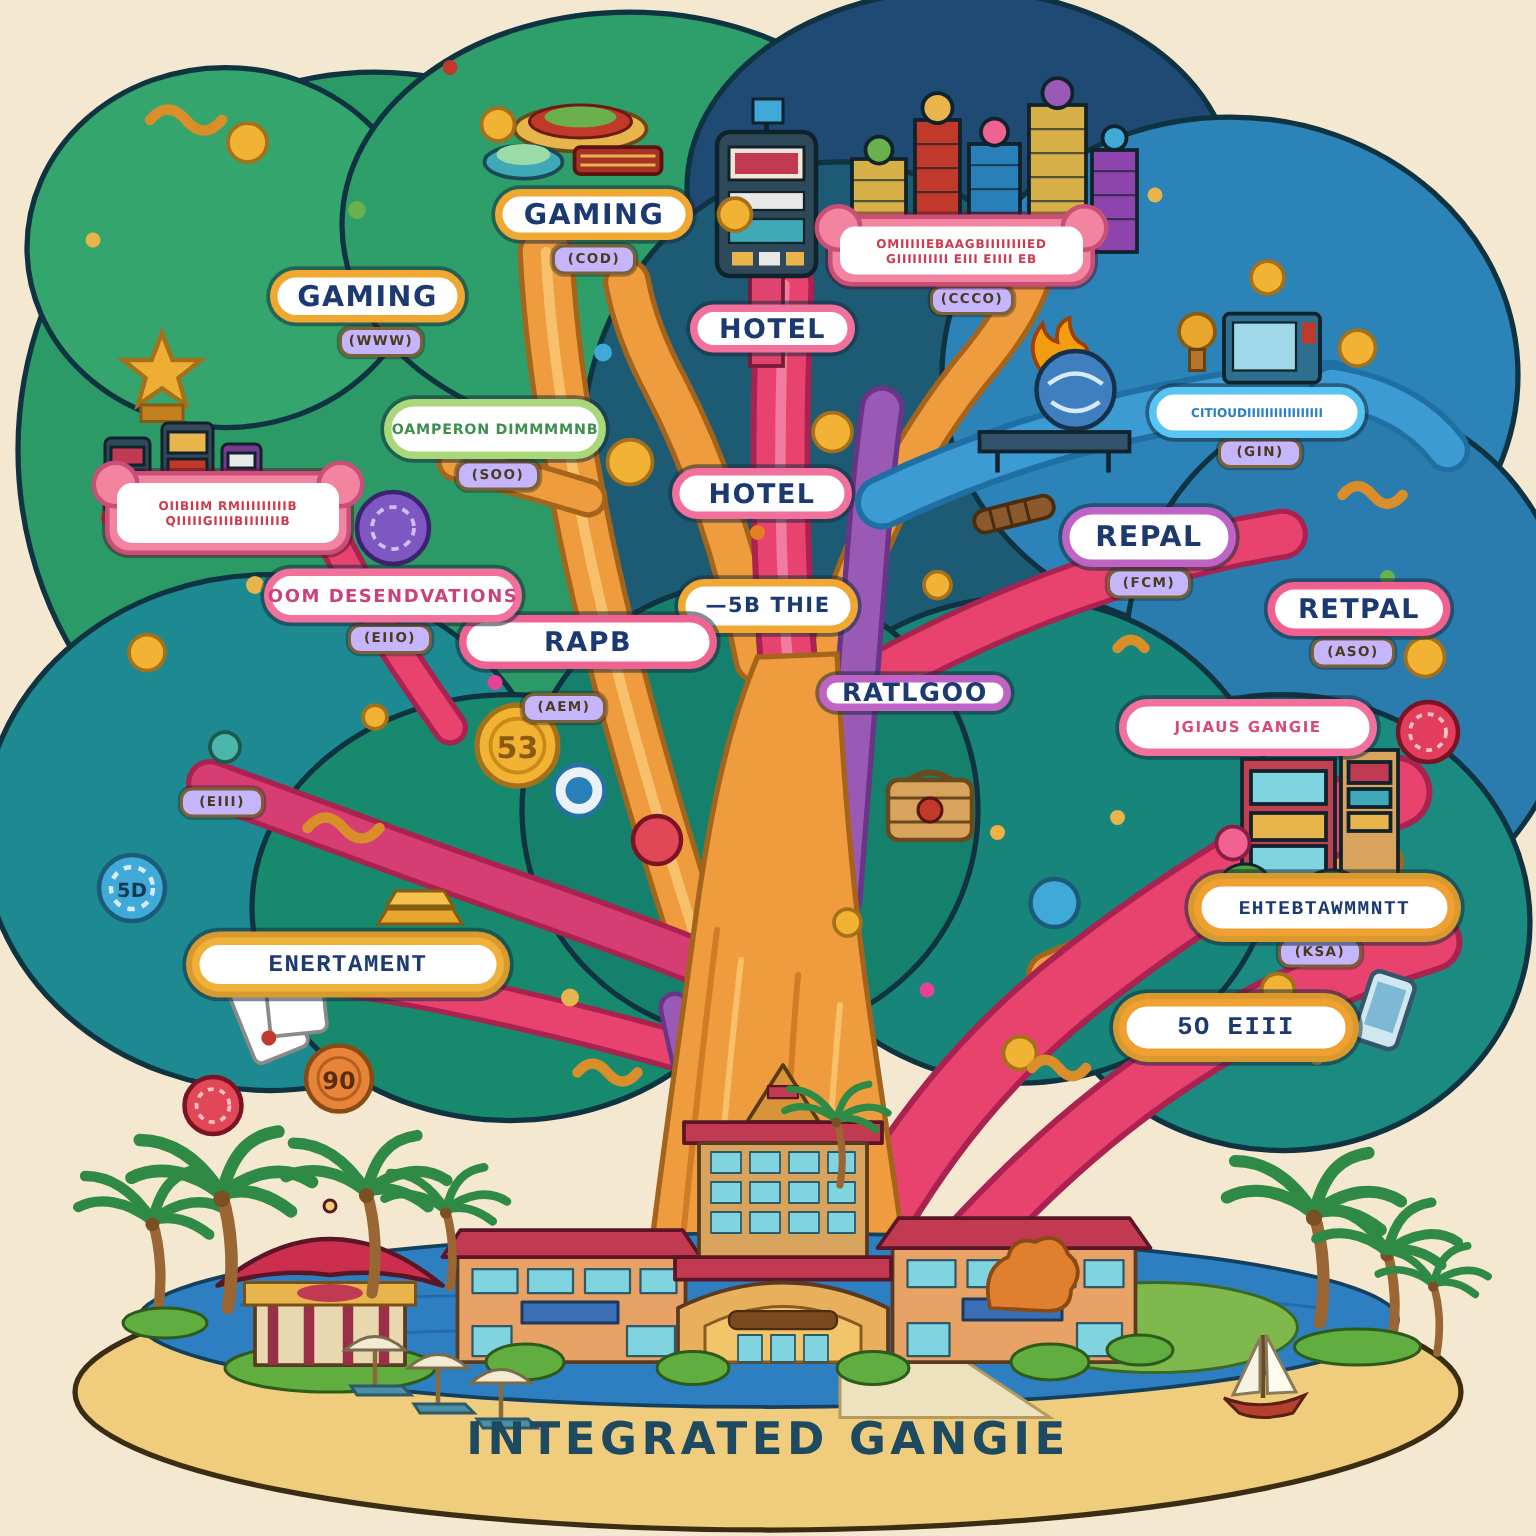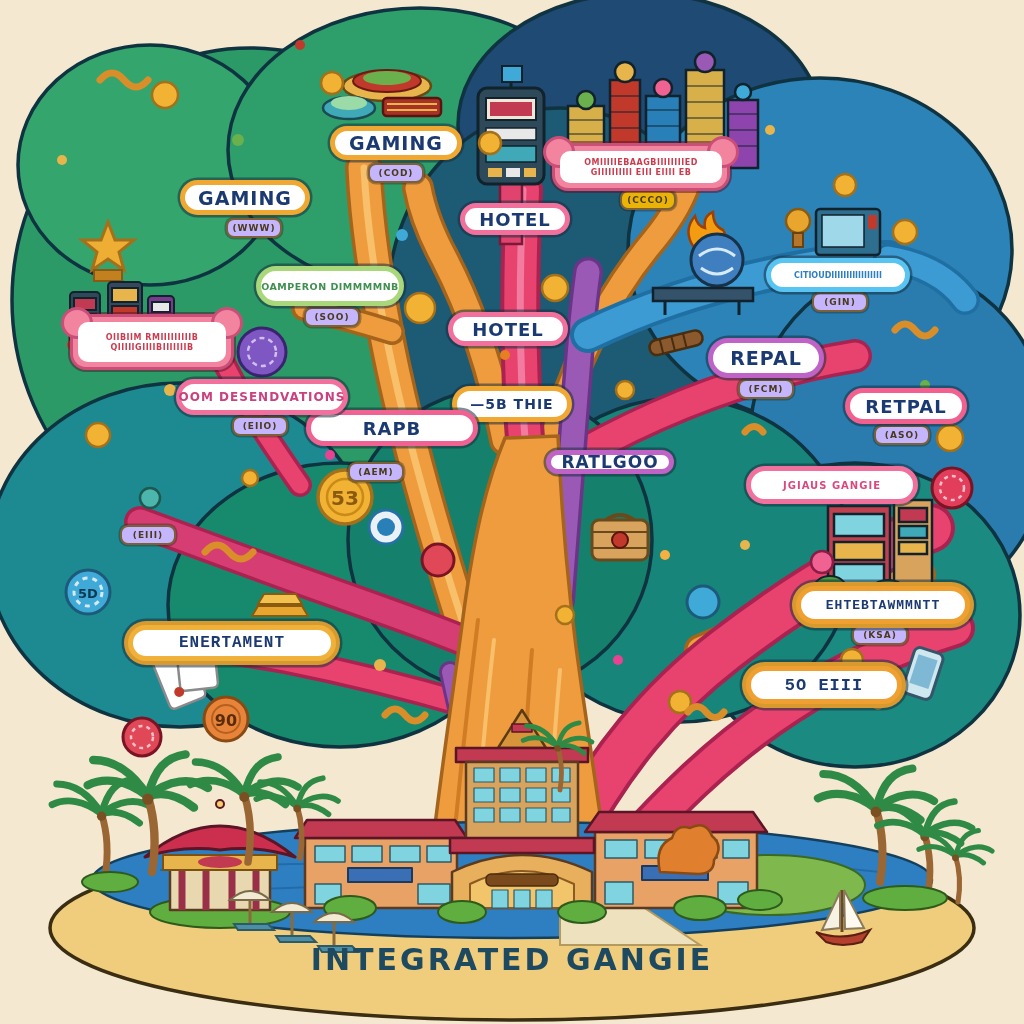--- a/index.html
+++ b/index.html
@@ -470,21 +470,21 @@
   </div>
   <div class="banner" style="left:552px;top:143px;width:178px;height:48px">
     <div class="inner" style="font-size:8px">
       <span>OMIIIIIEBAAGBIIIIIIIIED</span>
       <span>GIIIIIIIIII EIII EIIII EB</span>
     </div>
   </div>
 
   <div class="tag" style="left:368px;top:163px">(COD)</div>
   <div class="tag" style="left:226px;top:218px">(WWW)</div>
-  <div class="tag" style="left:620px;top:190px;background:#eab308">(CCCO)</div>
+  <div class="tag" style="left:620px;top:190px;background:#c4b5fd">(CCCO)</div>
   <div class="tag" style="left:304px;top:307px">(SOO)</div>
   <div class="tag" style="left:232px;top:416px">(EIIO)</div>
   <div class="tag" style="left:348px;top:462px">(AEM)</div>
   <div class="tag" style="left:738px;top:379px">(FCM)</div>
   <div class="tag" style="left:812px;top:292px">(GIN)</div>
   <div class="tag" style="left:874px;top:425px">(ASO)</div>
   <div class="tag" style="left:120px;top:525px">(EIII)</div>
   <div class="tag" style="left:852px;top:625px">(KSA)</div>
 
   <div class="caption">INTEGRATED GANGIE</div>

